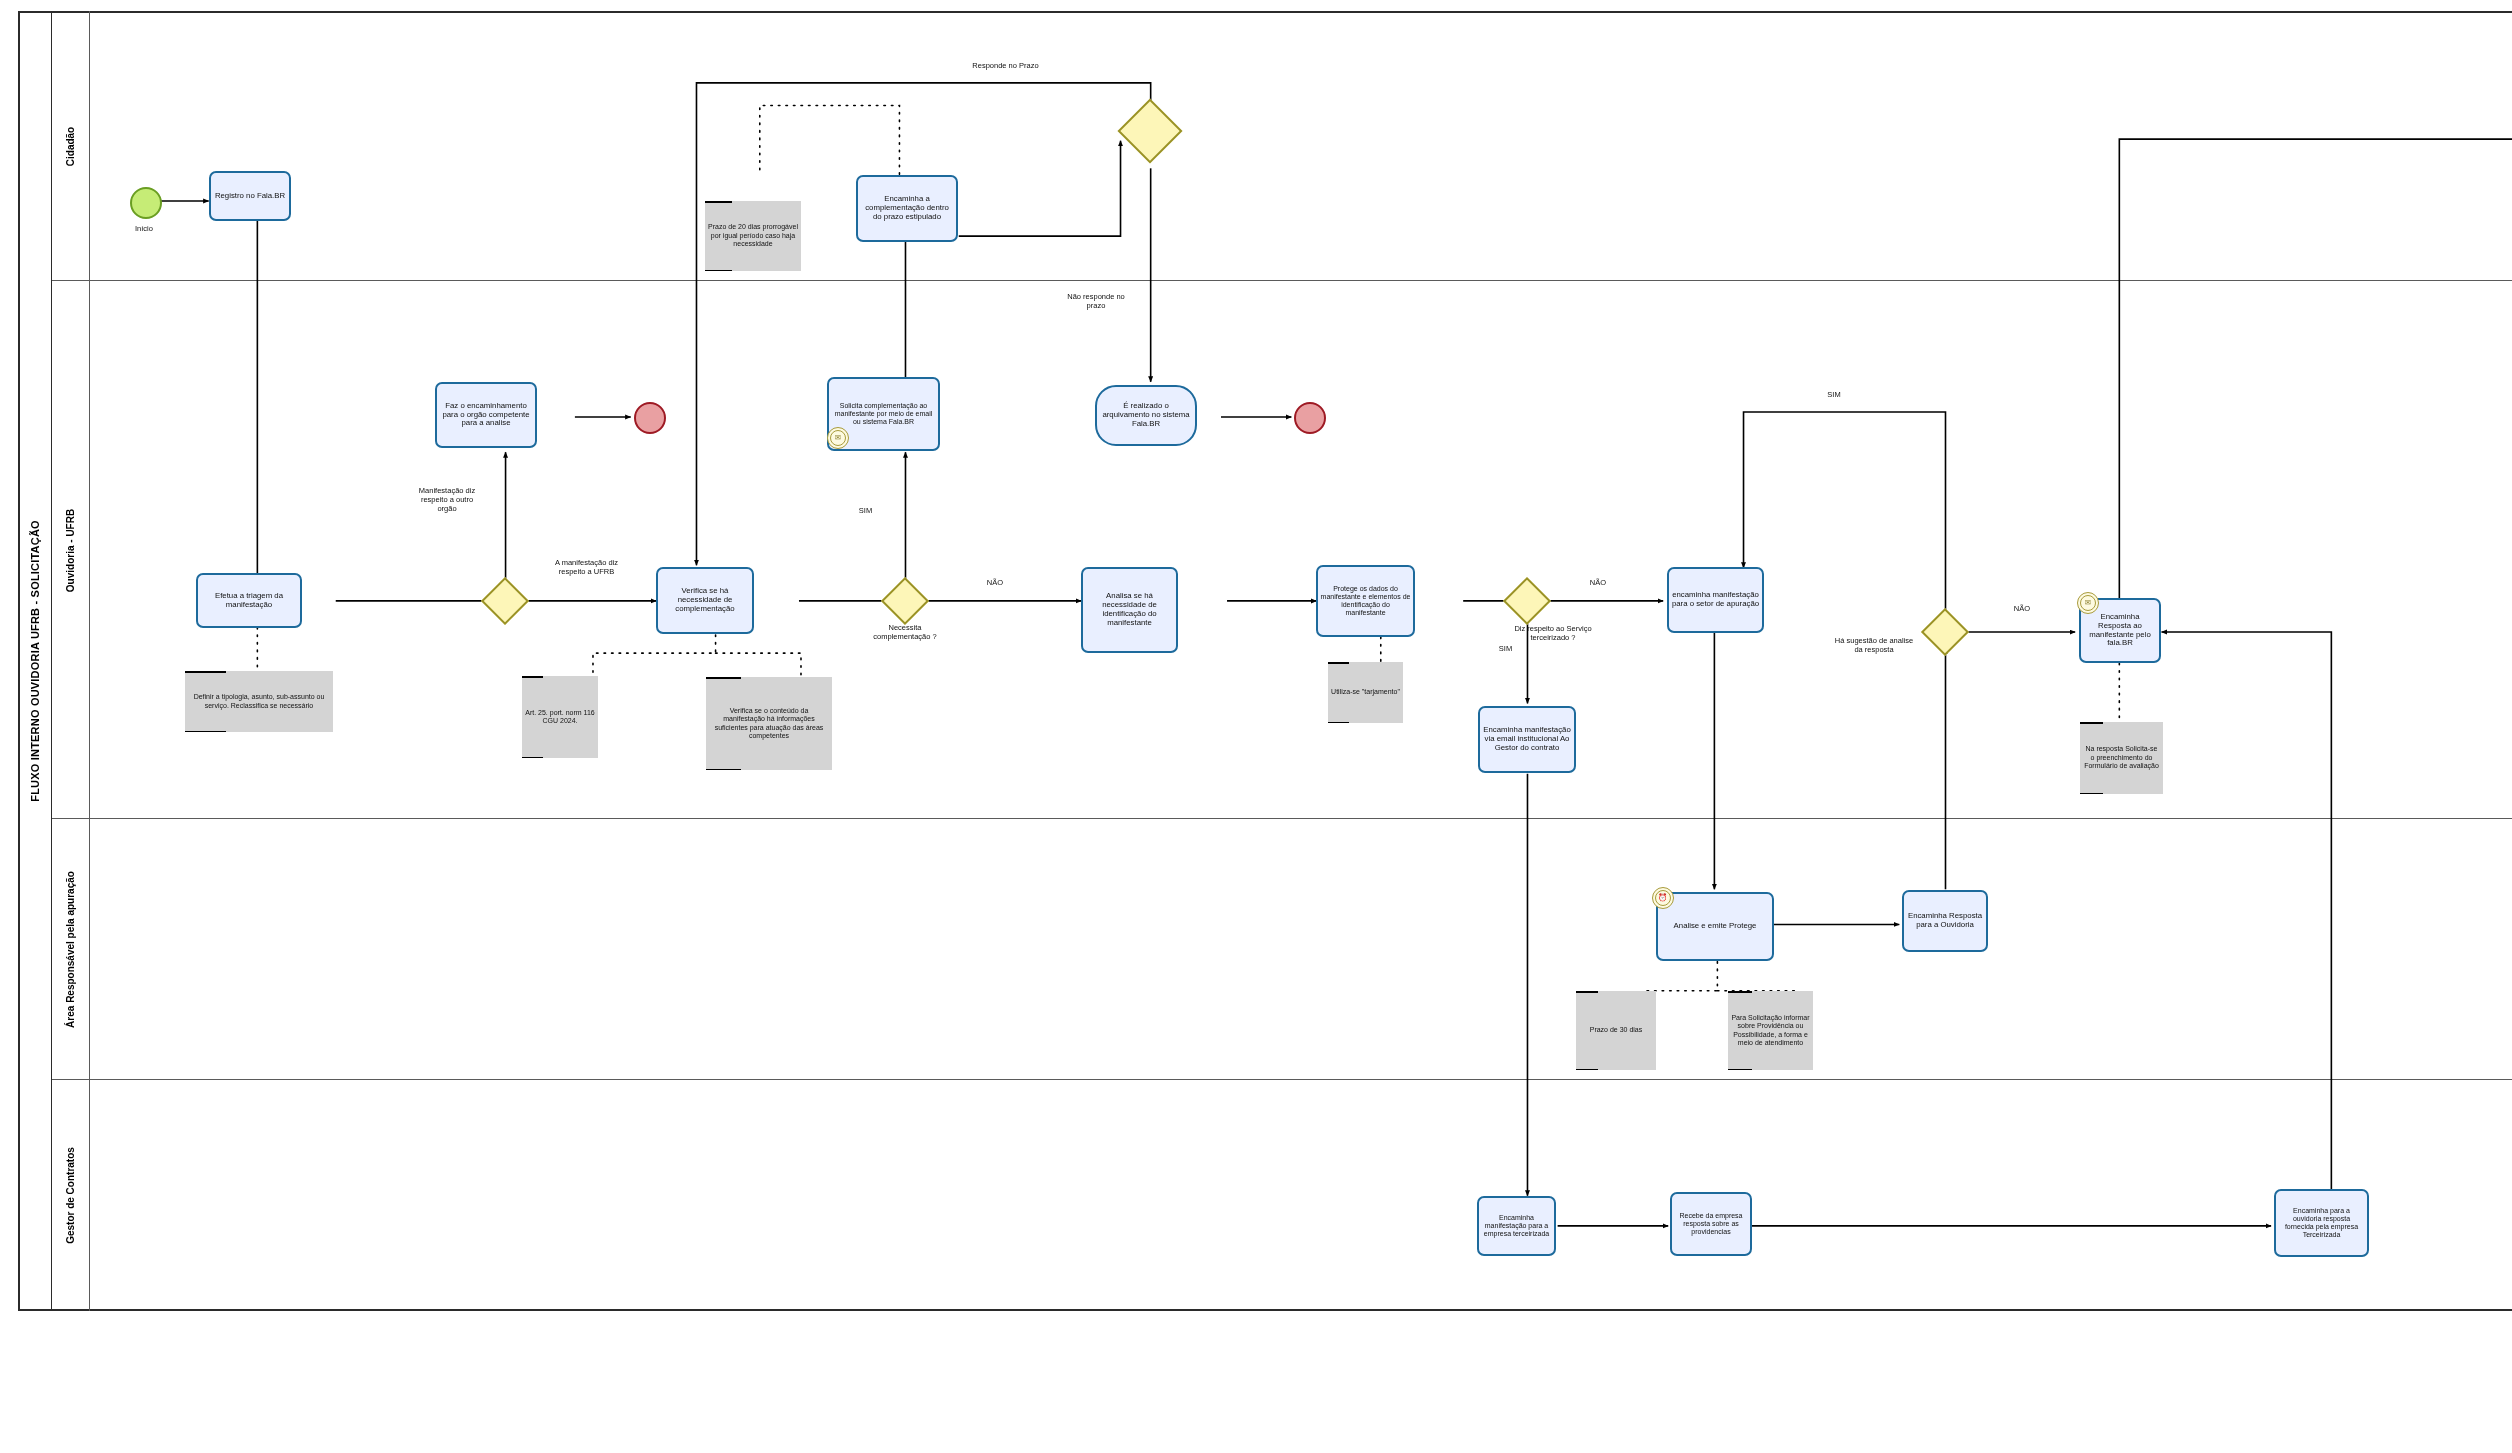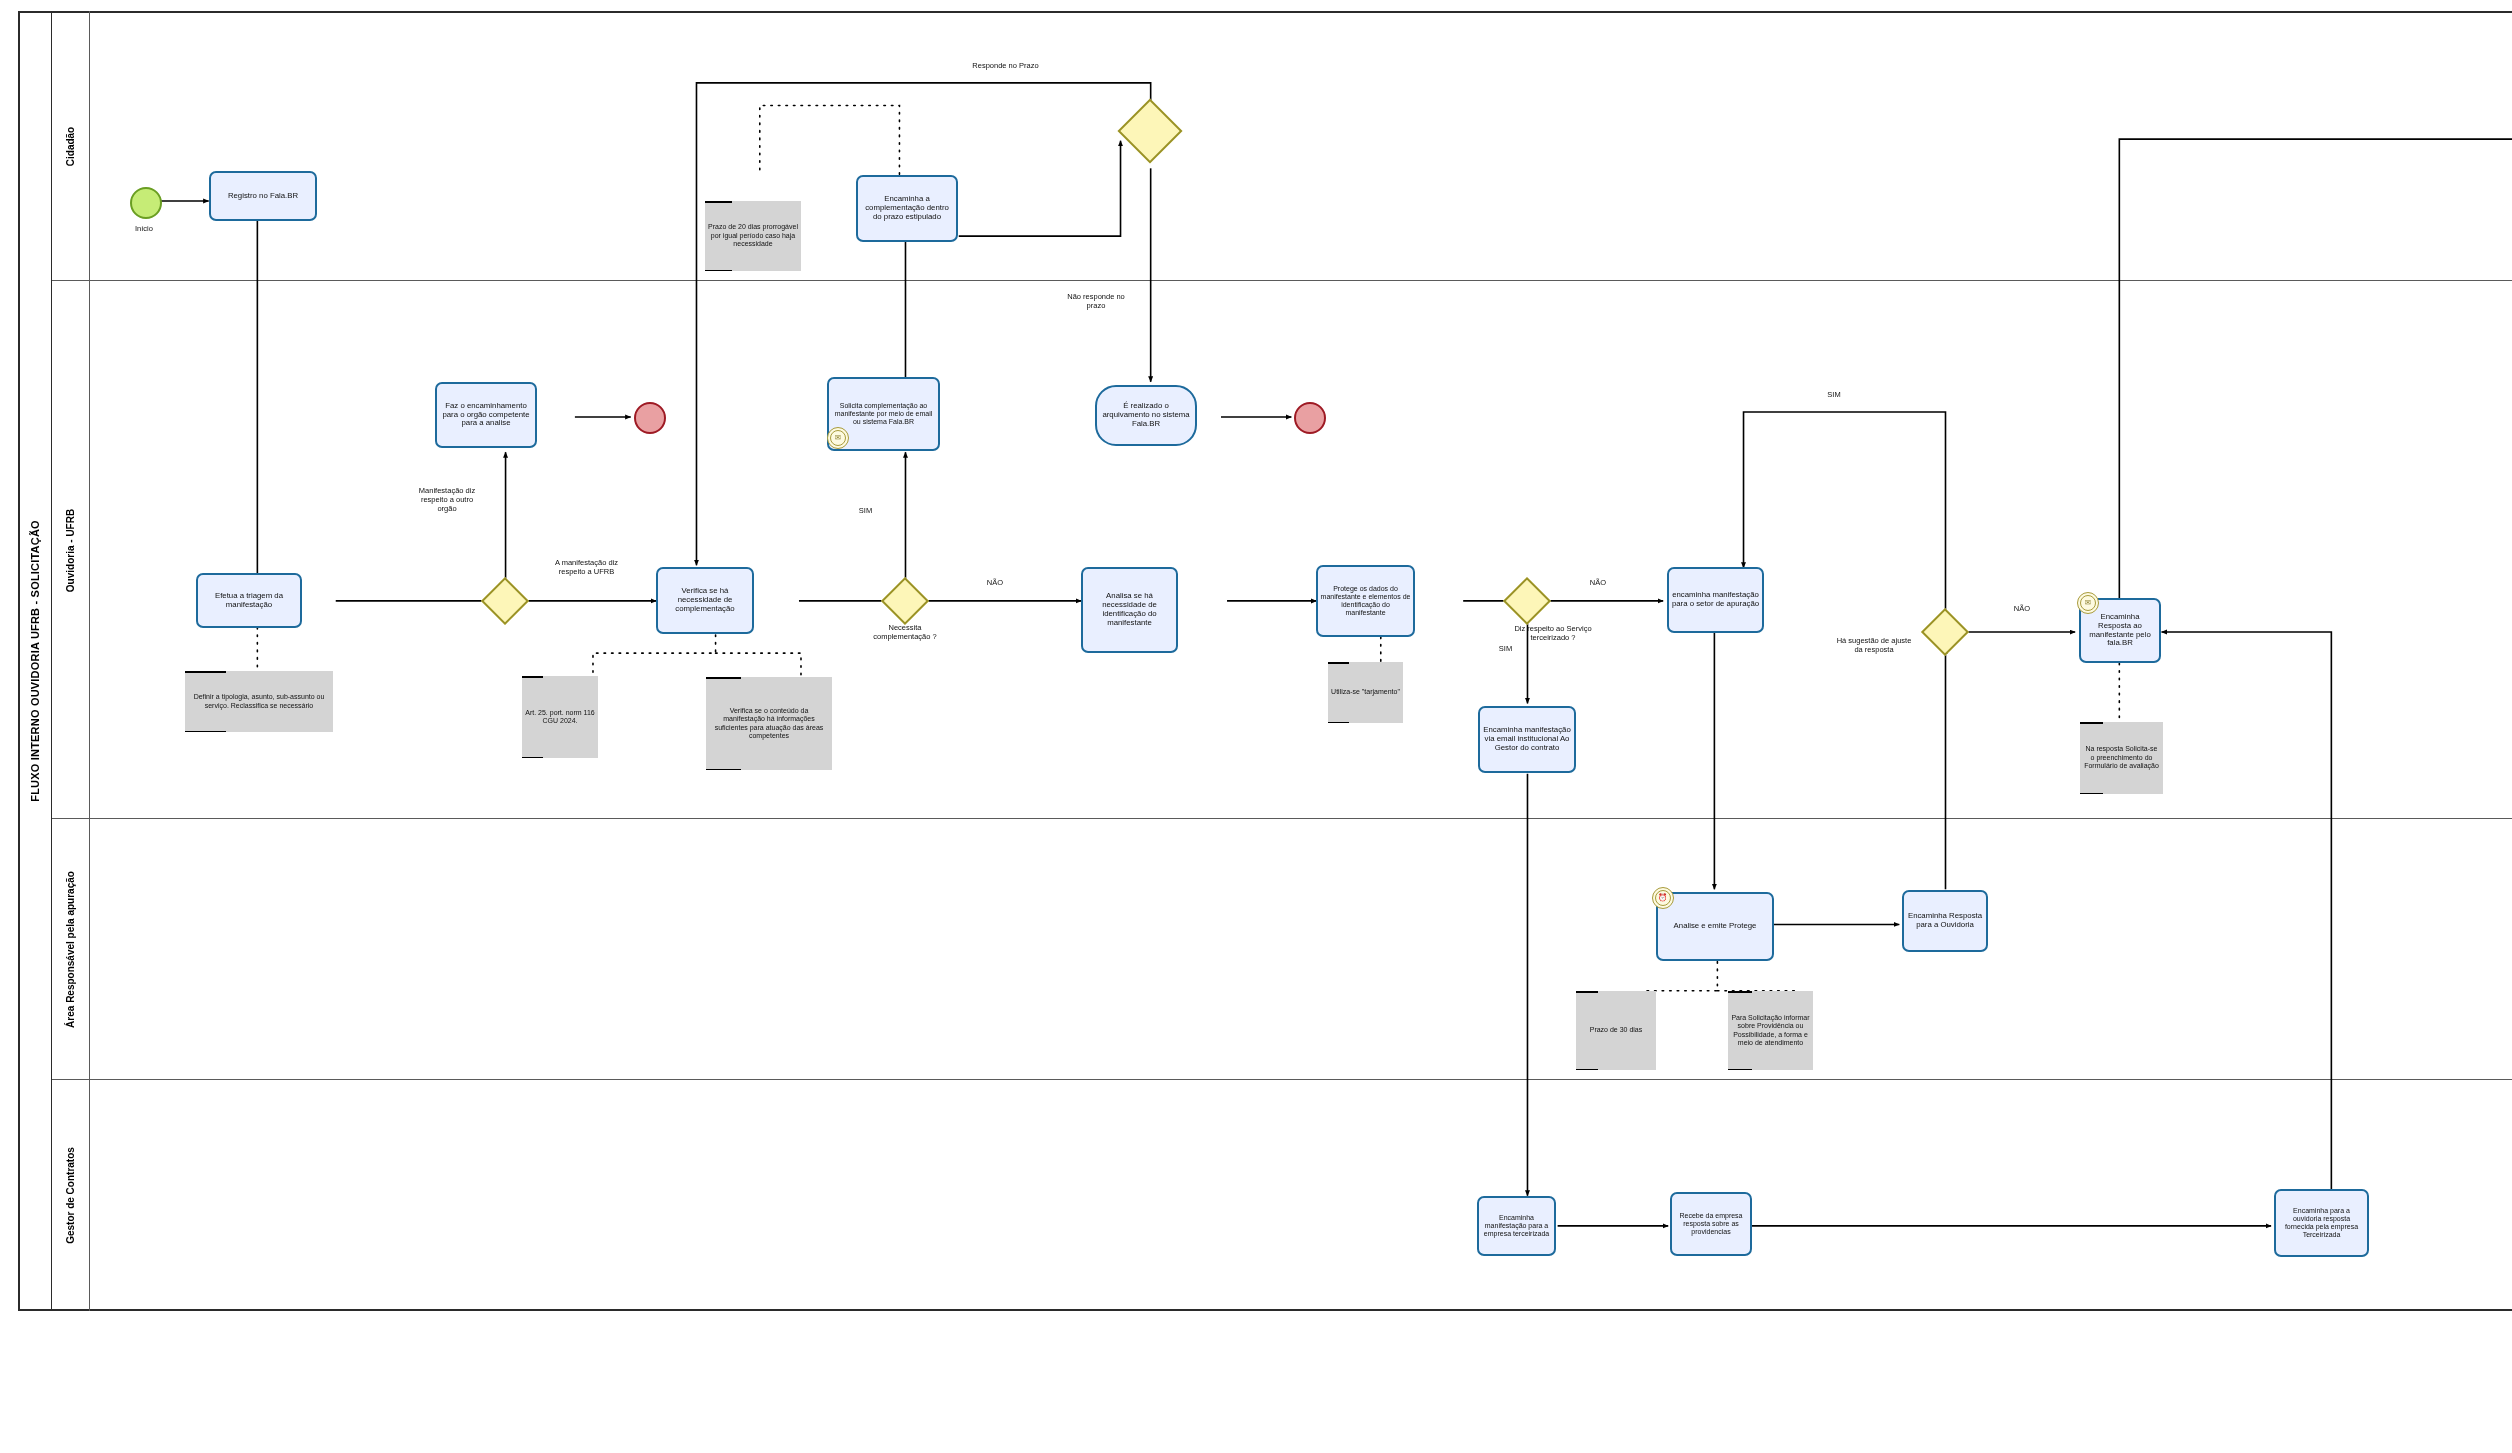--- a/index.html
+++ b/index.html
@@ -152,21 +152,21 @@
     </g>
   </svg>
 
   <div class="startev" style="left:130px;top:187px;width:28px;height:28px;"></div>
   <div class="evt-label" style="left:119px;top:225px;width:50px;">Início</div>
 
   <div class="endev" style="left:634px;top:402px;width:28px;height:28px;"></div>
 
   <div class="endev" style="left:1294px;top:402px;width:28px;height:28px;"></div>
 
-  <div class="task" style="left:209px;top:171px;width:108px;height:50px;">
+  <div class="task" style="left:209px;top:171px;width:82px;height:50px;">
     <span>Registro no Fala.BR</span>
   </div>
 
   <div class="task" style="left:856px;top:175px;width:102px;height:67px;">
     <span>Encaminha a complementação dentro do prazo estipulado</span>
   </div>
 
   <div class="task" style="left:196px;top:573px;width:106px;height:55px;">
     <span>Efetua a triagem da manifestação</span>
   </div>
@@ -252,21 +252,21 @@
 
   <div class="gateway" style="left:1510px;top:584px;width:34px;height:34px;">
     <i></i>
   </div>
   <div class="evt-label" style="left:1480px;top:625px;width:146px;">Diz respeito ao Serviço
 terceirizado ?</div>
 
   <div class="gateway" style="left:1928px;top:615px;width:34px;height:34px;">
     <i></i>
   </div>
-  <div class="evt-label" style="left:1816px;top:637px;width:116px;text-align:center;">Há sugestão de ajuste
+  <div class="evt-label" style="left:1816px;top:637px;width:116px;text-align:center;">Há sugestão de analise
 da resposta</div>
 
   <div class="evt-label" style="left:940px;top:62px;width:131px;">Responde no Prazo</div>
 
   <div class="evt-label" style="left:1046px;top:261px;width:100px;margin-top:32px;">Não responde no
 prazo</div>
 
   <div class="evt-label" style="left:397px;top:487px;width:100px;">Manifestação diz
 respeito a outro
 orgão</div>

